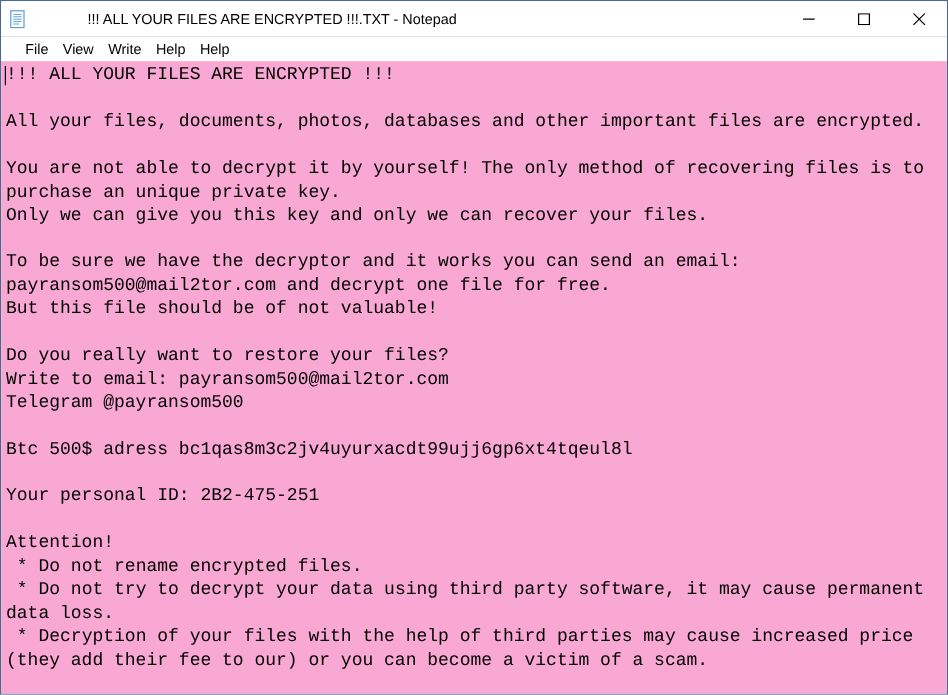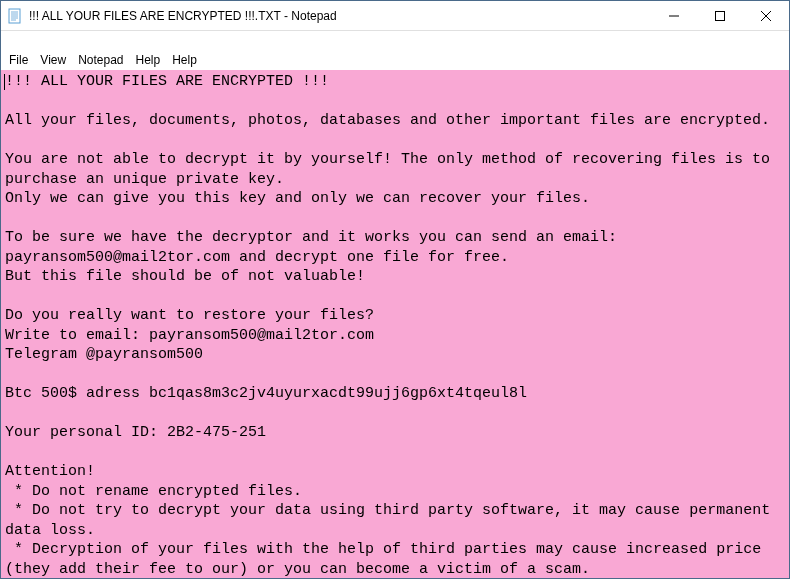--- a/index.html
+++ b/index.html
@@ -35,20 +35,21 @@
       height: 16px;
       margin-right: 6px;
       display: inline-flex;
       align-items: center;
       justify-content: center;
     }
     .titlebar-title {
       flex: 1;
       font-size: 12px;
       color: #000;
+      margin-left: 44px;
     }
     .titlebar-controls {
       display: flex;
       height: 100%;
     }
     .titlebar-btn {
       width: 46px;
       height: 100%;
       display: flex;
       align-items: center;
@@ -56,23 +57,22 @@
       font-family: "Segoe UI", sans-serif;
       font-size: 10px;
       color: #000;
       cursor: pointer;
     }
     .menubar {
       height: 20px;
       background: #ffffff;
       display: flex;
       align-items: center;
-      padding-left: 2px;
+      padding-left: 14px;
       font-size: 12px;
-      margin-top: 19px;
     }
     .menu-item {
       padding: 1px 6px;
       cursor: pointer;
       color: #000;
     }
     .content {
       flex: 1;
       padding: 2px 4px;
       font-family: Consolas, "Courier New", monospace;
@@ -127,21 +127,21 @@
         <svg width="10" height="10" viewBox="0 0 10 10">
             <line x1="0" y1="0" x2="10" y2="10" stroke="#000" stroke-width="1"></line>
             <line x1="10" y1="0" x2="0" y2="10" stroke="#000" stroke-width="1"></line>
           </svg>
       </div>
     </div>
   </div>
   <div class="menubar">
     <span class="menu-item">File</span>
     <span class="menu-item">View</span>
-    <span class="menu-item">Notepad</span>
+    <span class="menu-item">Write</span>
     <span class="menu-item">Help</span>
     <span class="menu-item">Help</span>
   </div>
   <div class="content"><span class="cursor"></span><span>!!! ALL YOUR FILES ARE ENCRYPTED !!!
 
 All your files, documents, photos, databases and other important files are encrypted.
 
 You are not able to decrypt it by yourself! The only method of recovering files is to purchase an unique private key.
 Only we can give you this key and only we can recover your files.
 

